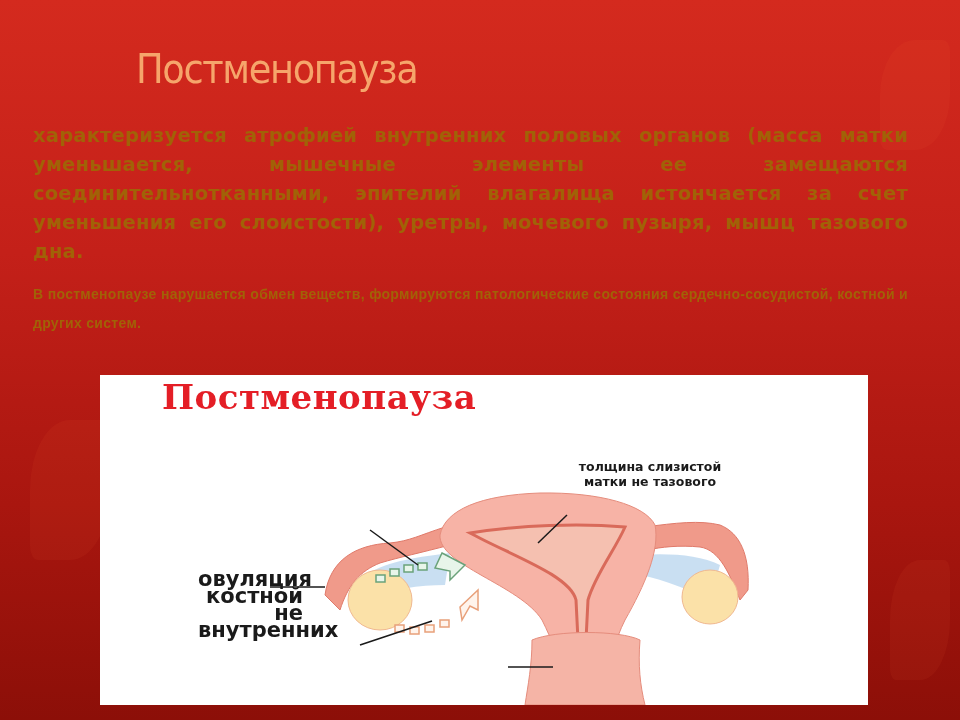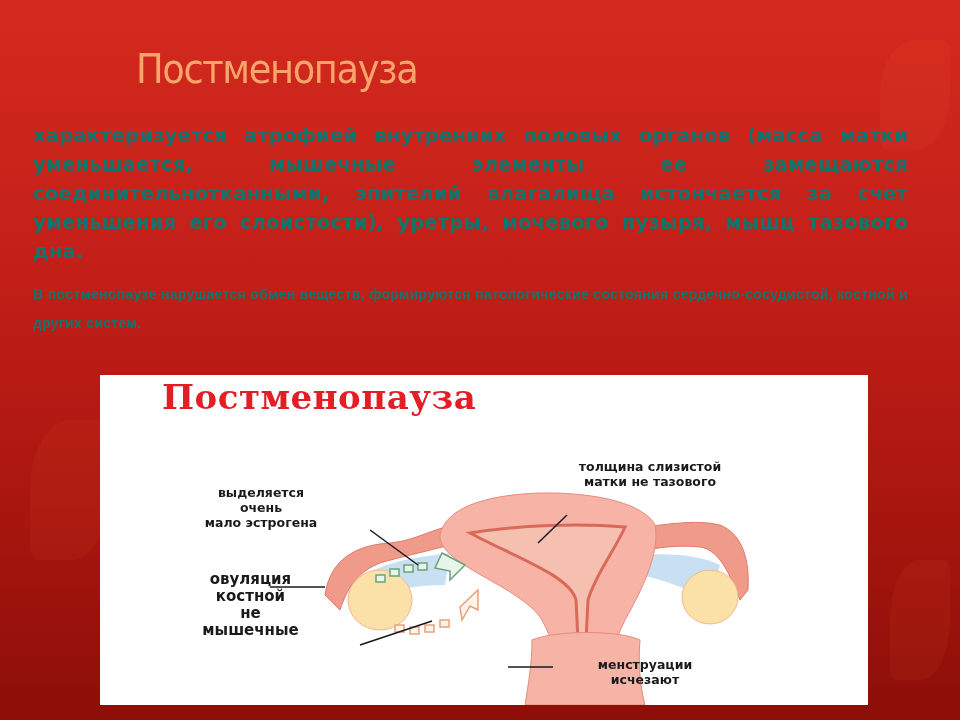--- a/index.html
+++ b/index.html
@@ -12,41 +12,41 @@
     position: absolute; border-radius: 50% 10% 50% 10%;
     background: rgba(255,120,60,0.07);
   }
   .title {
     position: absolute; left: 136px; top: 46px;
     font-family: "DejaVu Sans", sans-serif; font-size: 40px;
     color: #f6a56b; letter-spacing: -1.5px; transform: scaleX(0.92); transform-origin: left;
   }
   .para {
     position: absolute; left: 33px; width: 875px;
-    color: #0f766e; font-weight: bold; font-size: 19.5px; line-height: 29px;
+    color: #a16207; font-weight: bold; font-size: 19.5px; line-height: 29px;
     text-align: justify; text-align-last: left;
     font-family: "DejaVu Sans", sans-serif; letter-spacing: 0.2px;
   }
   .p1 { top: 121px; }
   .p2 { top: 280px; font-family: "Liberation Sans", sans-serif; font-size: 14px; line-height: 29px; letter-spacing: 0.3px; }
   .figure {
     position: absolute; left: 100px; top: 375px; width: 768px; height: 330px;
     background: #ffffff; overflow: hidden;
   }
   .fig-title {
     position: absolute; left: 62px; top: 2px;
     font-family: "DejaVu Serif", serif; font-weight: bold; font-size: 34px;
     color: #e41e26; letter-spacing: 0.5px;
   }
   .lbl {
     position: absolute; color: #1a1a1a; font-weight: bold;
     font-family: "DejaVu Sans", sans-serif; font-size: 12.5px; line-height: 15px; text-align: center;
   }
   .lbl span { display: block; }
-  .lbl-big { font-size: 15px; line-height: 17px; }
+  .lbl-big { font-size: 21px; line-height: 17px; text-align: right; }
   svg.anat { position: absolute; left: 0; top: 0; }
 </style>
 </head>
 <body>
 
 <div class="leaf-deco" style="left:30px;top:420px;width:80px;height:140px;"></div>
 <div class="leaf-deco" style="left:880px;top:40px;width:70px;height:110px;"></div>
 <div class="leaf-deco" style="left:890px;top:560px;width:60px;height:120px;"></div>
 
 <div class="title">Постменопауза</div>
@@ -93,30 +93,22 @@
       <line x1="270" y1="155" x2="318" y2="190"></line>
       <line x1="170" y1="212" x2="225" y2="212"></line>
       <line x1="260" y1="270" x2="332" y2="246"></line>
       <line x1="467" y1="140" x2="438" y2="168"></line>
       <line x1="408" y1="292" x2="453" y2="292"></line>
     </g>
   </svg>
 
   <div class="fig-title">Постменопауза</div>
 
-  <div class="lbl" style="left:96px;top:110px;width:130px;">
-    <span>выделяется очень</span>
-    <span>мало эстрогена</span>
-  </div>
   <div class="lbl lbl-big" style="left:98px;top:196px;width:105px;">
     <span>овуляция</span>
     <span>костной</span>
-    <span>не мышечные</span>
+    <span>не внутренних</span>
   </div>
   <div class="lbl" style="left:470px;top:84px;width:160px;text-align:center;">
     <span>толщина слизистой</span>
     <span>матки не тазового</span>
   </div>
-  <div class="lbl" style="left:480px;top:282px;width:130px;">
-    <span>менструации</span>
-    <span>исчезают</span>
-  </div>
 </div>
 
 </body></html>

